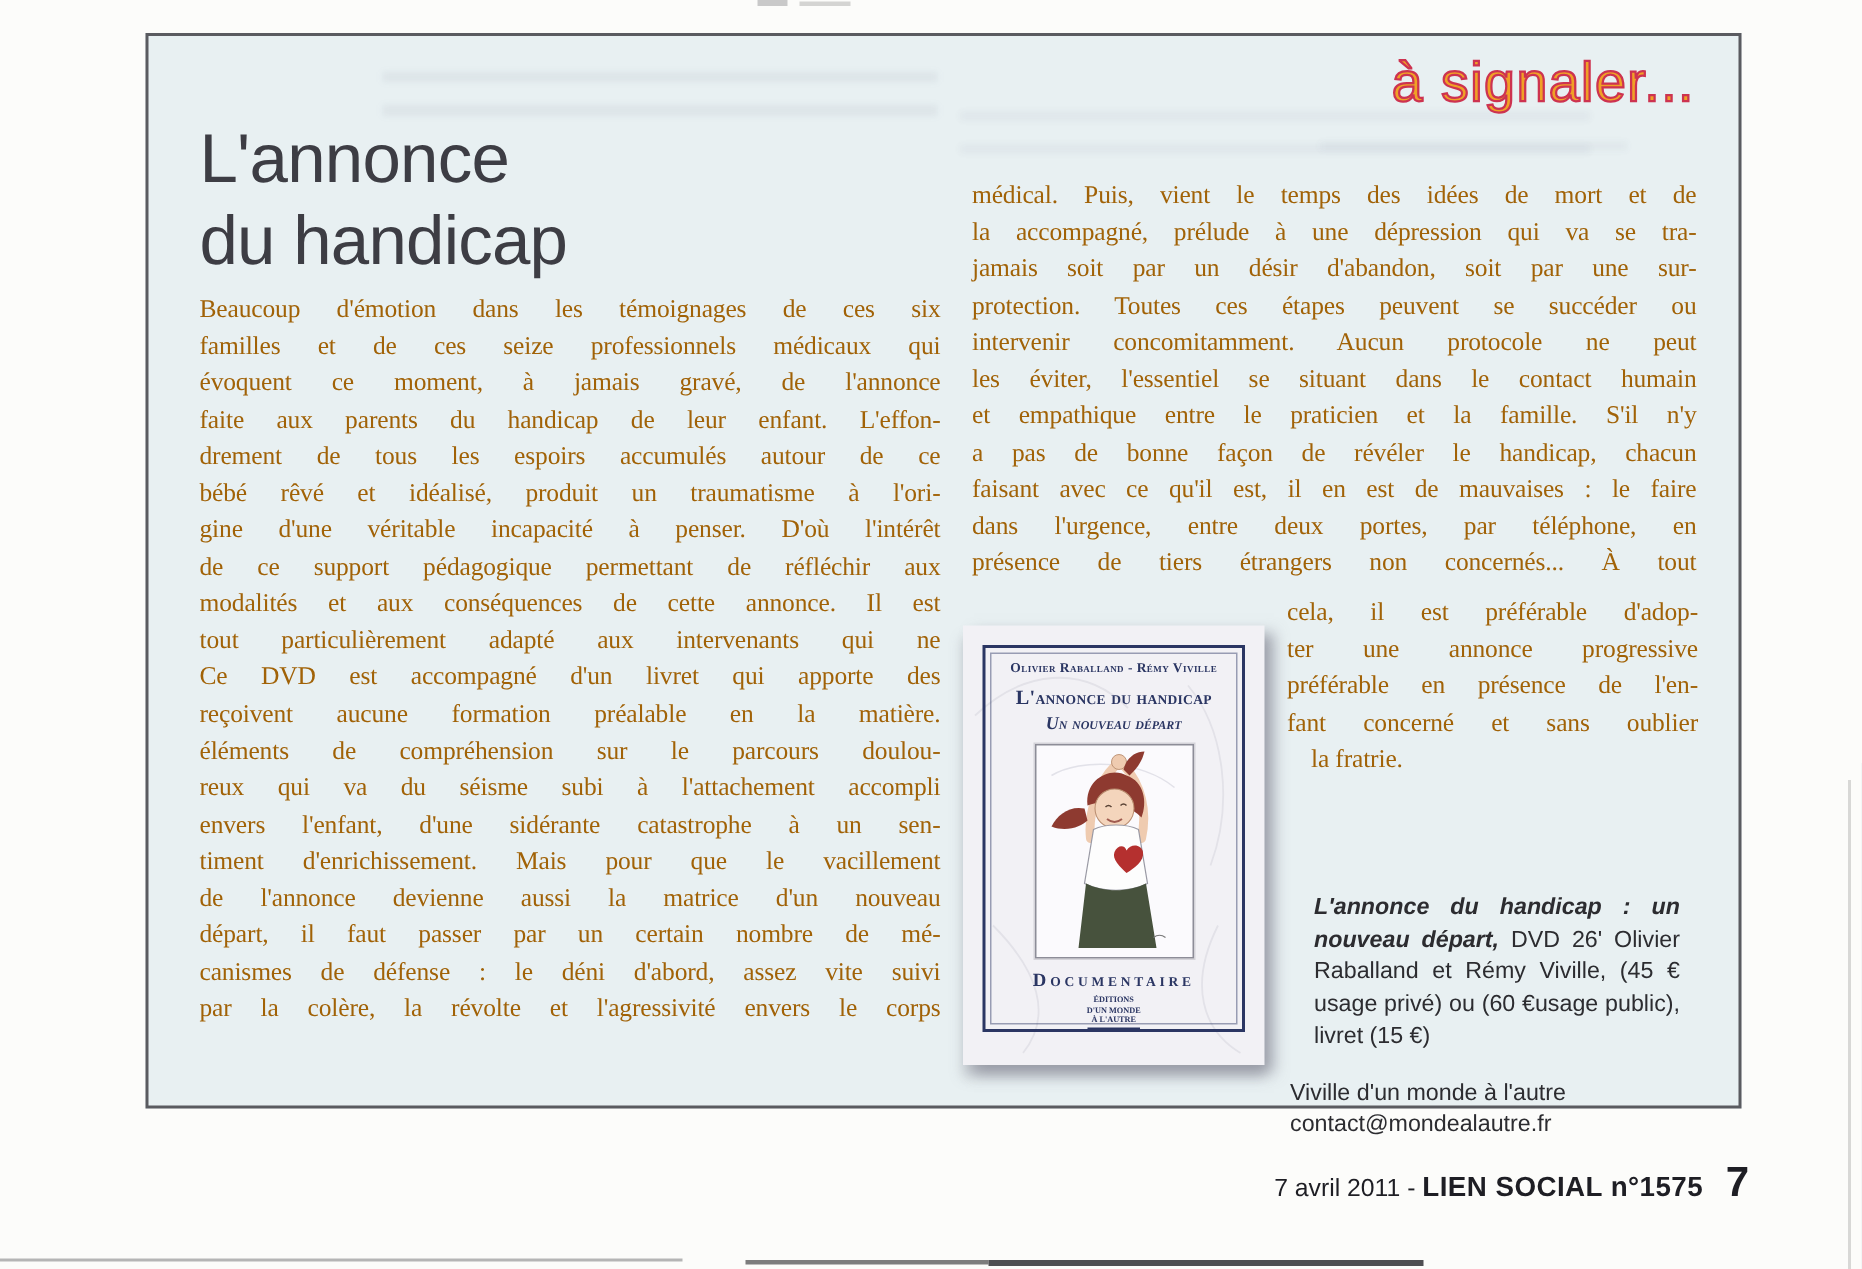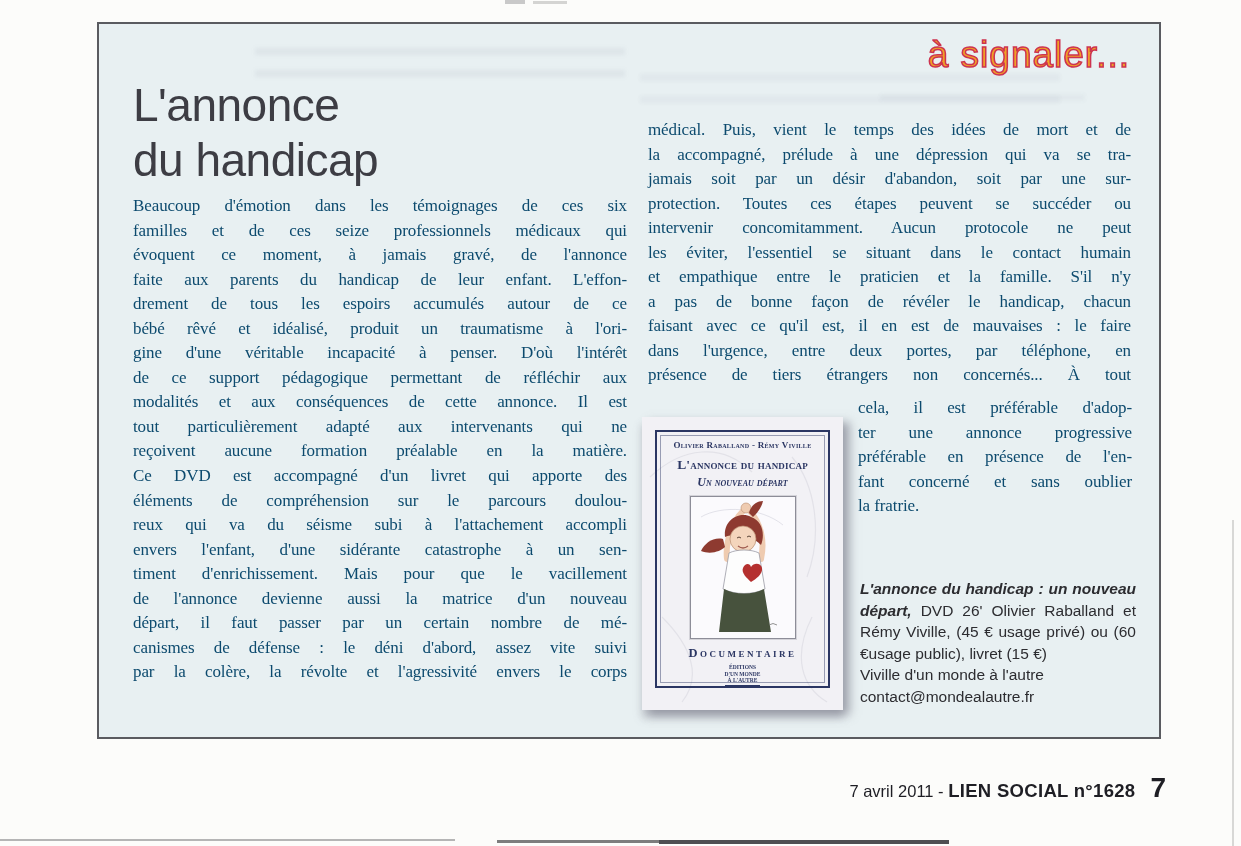--- a/index.html
+++ b/index.html
@@ -24,23 +24,23 @@
     color:#f0a126;-webkit-text-stroke:1.5px #cd3350;
   }
   
   .title{
     position:absolute;left:133px;top:78px;
     font-family:"Liberation Sans",sans-serif;
     font-size:46px;line-height:55px;font-weight:500;letter-spacing:-.5px;
     color:#3d3d44;
   }
   
-  .col{position:absolute;color:#0c4a6e;font-size:17px;line-height:24.55px;letter-spacing:-.1px;}
+  .col{position:absolute;color:#a16207;font-size:17px;line-height:24.55px;letter-spacing:-.1px;}
   .col .line{text-align:justify;text-align-last:justify;}
-  .col.endpara .line:last-child{text-align-last:left;}
+  .col.endpara .line:last-child{text-align-last:left;margin-left:16px;}
   .col-left{left:133px;top:194px;width:494px;}
   .col-right-wide{left:648px;top:118px;width:483px;}
   .col-right-narrow{left:858px;top:396px;width:274px;}
   
   .dvd{
     position:absolute;left:642px;top:417px;width:201px;height:293px;
     background:#f2f1f5;
     box-shadow:7px 5px 9px rgba(110,110,125,.5),0 8px 8px rgba(120,120,135,.35);
   }
   .dvd-sketch{position:absolute;inset:0;opacity:.5;}
@@ -61,21 +61,21 @@
     border:1px solid #8d8d98;box-shadow:0 0 0 1px rgba(141,141,152,.3);
   }
   .dvd-genre{font-size:12.5px;font-weight:700;letter-spacing:2.5px;margin-top:7px;white-space:nowrap;}
   .dvd-logo{margin-top:3px;font-size:5.5px;line-height:6.5px;font-weight:700;
     border-bottom:1px solid #2b3663;padding-bottom:1px;}
   
   .caption{
     position:absolute;left:860px;top:578px;width:276px;
     font-family:"Liberation Sans",sans-serif;font-size:15.5px;line-height:21.5px;color:#2c2c30;
   }
-  .caption p{margin:0;text-align:justify;}
+  .caption p{margin:16px;text-align:justify;}
   .cap-title{font-weight:700;font-style:italic;}
   
   .footer{
     position:absolute;top:772px;right:75px;
     display:flex;align-items:baseline;
     font-family:"Liberation Sans",sans-serif;color:#1e1e24;
   }
   .footer-date{font-size:16.5px;white-space:pre;}
   .footer-journal{font-size:18.5px;font-weight:700;letter-spacing:.3px;}
   .footer-page{font-size:28px;font-weight:700;margin-left:15px;}
@@ -102,22 +102,22 @@
     <div class="line">Beaucoup d'émotion dans les témoignages de ces six</div>
     <div class="line">familles et de ces seize professionnels médicaux qui</div>
     <div class="line">évoquent ce moment, à jamais gravé, de l'annonce</div>
     <div class="line">faite aux parents du handicap de leur enfant. L'effon-</div>
     <div class="line">drement de tous les espoirs accumulés autour de ce</div>
     <div class="line">bébé rêvé et idéalisé, produit un traumatisme à l'ori-</div>
     <div class="line">gine d'une véritable incapacité à penser. D'où l'intérêt</div>
     <div class="line">de ce support pédagogique permettant de réfléchir aux</div>
     <div class="line">modalités et aux conséquences de cette annonce. Il est</div>
     <div class="line">tout particulièrement adapté aux intervenants qui ne</div>
+    <div class="line">Ce DVD est accompagné d'un livret qui apporte des</div>
     <div class="line">reçoivent aucune formation préalable en la matière.</div>
-    <div class="line">Ce DVD est accompagné d'un livret qui apporte des</div>
     <div class="line">éléments de compréhension sur le parcours doulou-</div>
     <div class="line">reux qui va du séisme subi à l'attachement accompli</div>
     <div class="line">envers l'enfant, d'une sidérante catastrophe à un sen-</div>
     <div class="line">timent d'enrichissement. Mais pour que le vacillement</div>
     <div class="line">de l'annonce devienne aussi la matrice d'un nouveau</div>
     <div class="line">départ, il faut passer par un certain nombre de mé-</div>
     <div class="line">canismes de défense : le déni d'abord, assez vite suivi</div>
     <div class="line">par la colère, la révolte et l'agressivité envers le corps</div>
   </div>
 <div class="col col-right-wide">
@@ -187,21 +187,21 @@
 
 <div class="caption">
   <p><span class="cap-title">L'annonce du handicap : un nouveau départ,</span>
     <span>DVD 26' Olivier Raballand et Rémy Viville, (45 € usage privé) ou (60 €usage public), livret (15 €)</span></p>
   <div>Viville d'un monde à l'autre</div>
   <div>contact@mondealautre.fr</div>
 </div>
 
 <div class="footer">
   <span class="footer-date">7 avril 2011 - </span>
-  <span class="footer-journal">LIEN SOCIAL n°1628</span>
+  <span class="footer-journal">LIEN SOCIAL n°1575</span>
   <span class="footer-page">7</span>
 </div>
 
 <div class="artifact" style="left:0;top:839px;width:455px;height:2px;background:#b5b5b5;"></div>
 <div class="artifact" style="left:497px;top:840px;width:162px;height:3px;background:#7d7d7d;"></div>
 <div class="artifact" style="left:659px;top:840px;width:290px;height:4px;background:#4f4f52;"></div>
 <div class="artifact" style="left:1232px;top:520px;width:2px;height:326px;background:#d8d8d6;"></div>
 <div class="artifact" style="left:505px;top:0;width:20px;height:4px;background:#c9c9c9;"></div>
 <div class="artifact" style="left:533px;top:1px;width:34px;height:3px;background:#d4d4d2;"></div>
 

